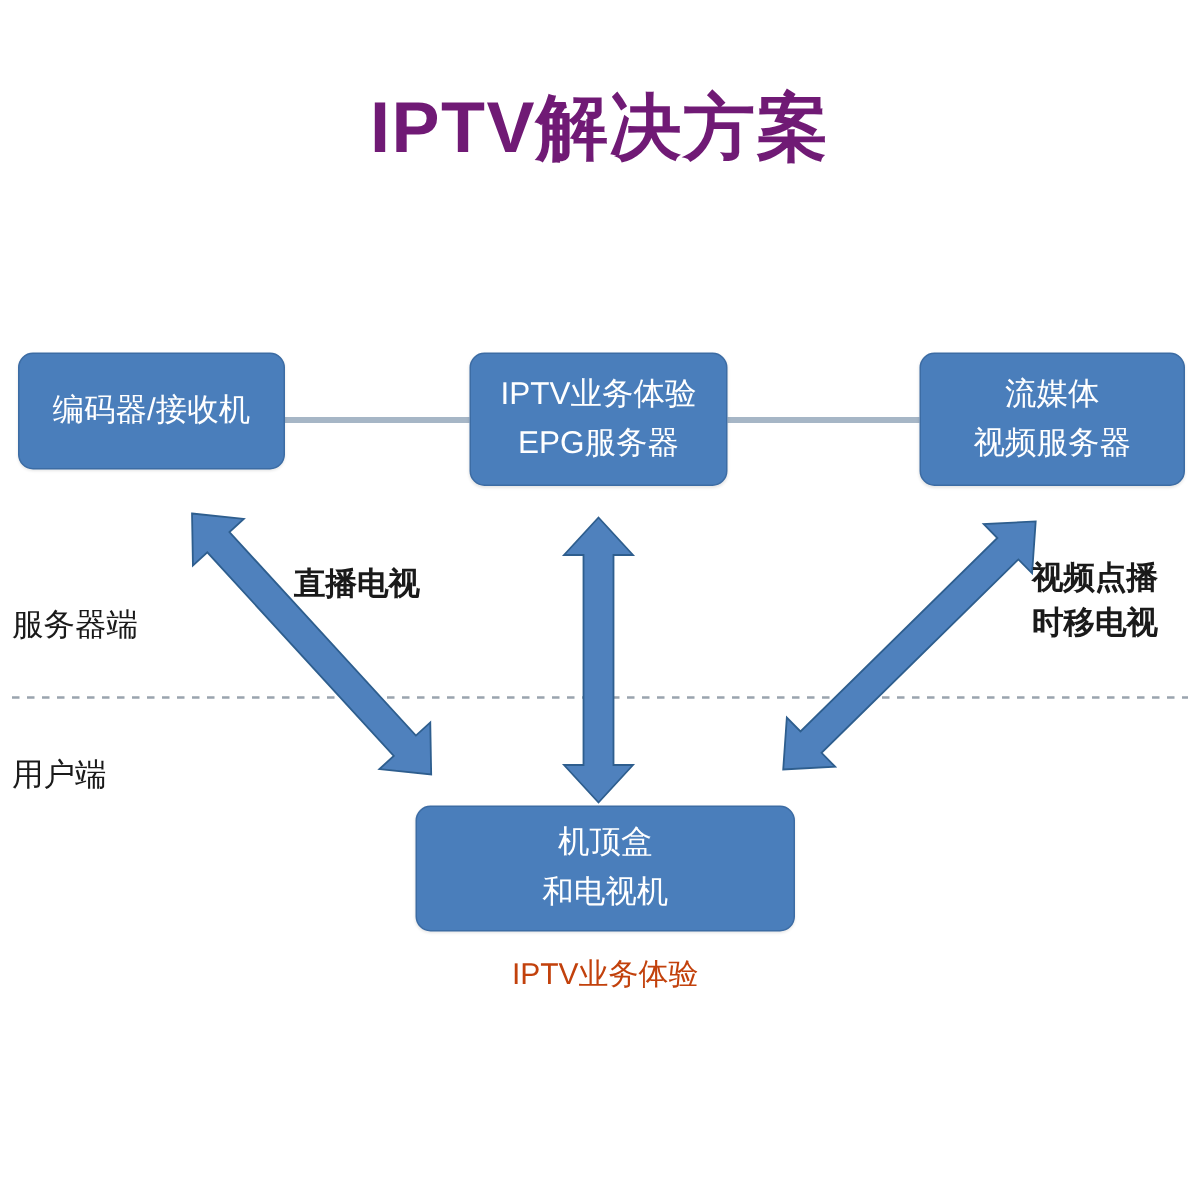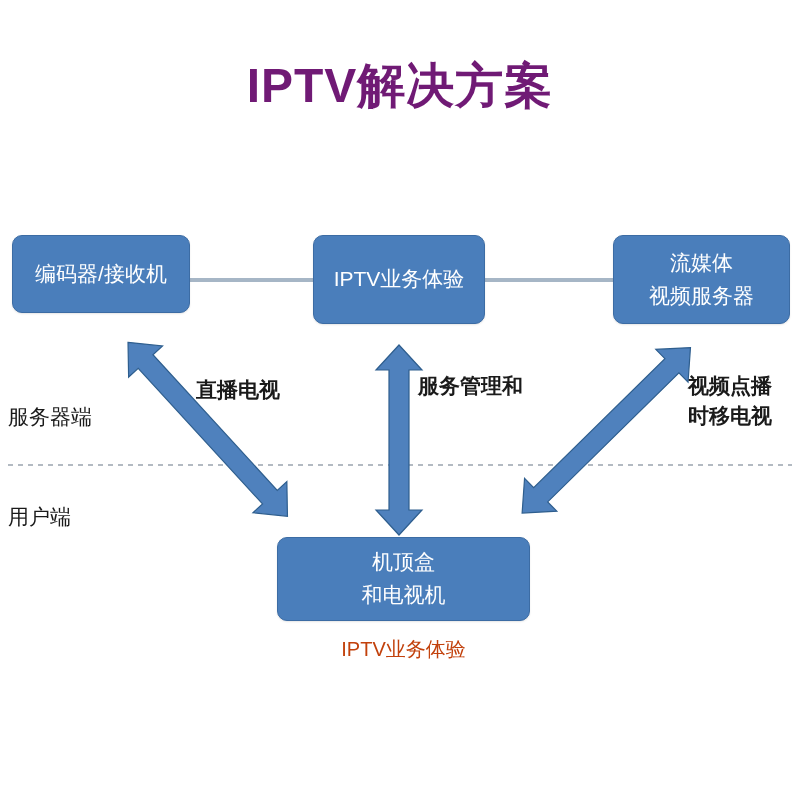--- a/index.html
+++ b/index.html
@@ -121,20 +121,21 @@
       <polygon points="-118,-1 -92,-24 -92,-11 92,-11 92,-24 118,-1 92,22 92,9 -92,9 -92,22" fill="#4F81BD" stroke="#2E5E8E" stroke-width="1.2" stroke-linejoin="miter"></polygon>
     </g>
   </svg>
 
   <div class="node" id="node-encoder">
     <span class="line">编码器/接收机</span>
   </div>
 
   <div class="node" id="node-middleware">
     <span class="line">IPTV业务体验</span>
+    <span class="line">EPG服务器</span>
   </div>
 
   <div class="node" id="node-stb">
     <span class="line">机顶盒</span>
     <span class="line">和电视机</span>
   </div>
 
   <div class="node" id="node-streaming">
     <span class="line">流媒体</span>
     <span class="line">视频服务器</span>
@@ -143,21 +144,20 @@
   <div class="caption">IPTV业务体验</div>
 
   <div class="label" id="label-server-side">服务器端</div>
   <div class="label" id="label-client-side">用户端</div>
 
   <div class="label" id="label-live-tv">
     <span class="line">直播电视</span>
   </div>
 
   <div class="label" id="label-service-mgmt">
-    <span class="line">服务管理和</span>
   </div>
 
   <div class="label" id="label-vod">
     <span class="line">视频点播</span>
     <span class="line">时移电视</span>
   </div>
 
 </div>
 
 </body></html>

